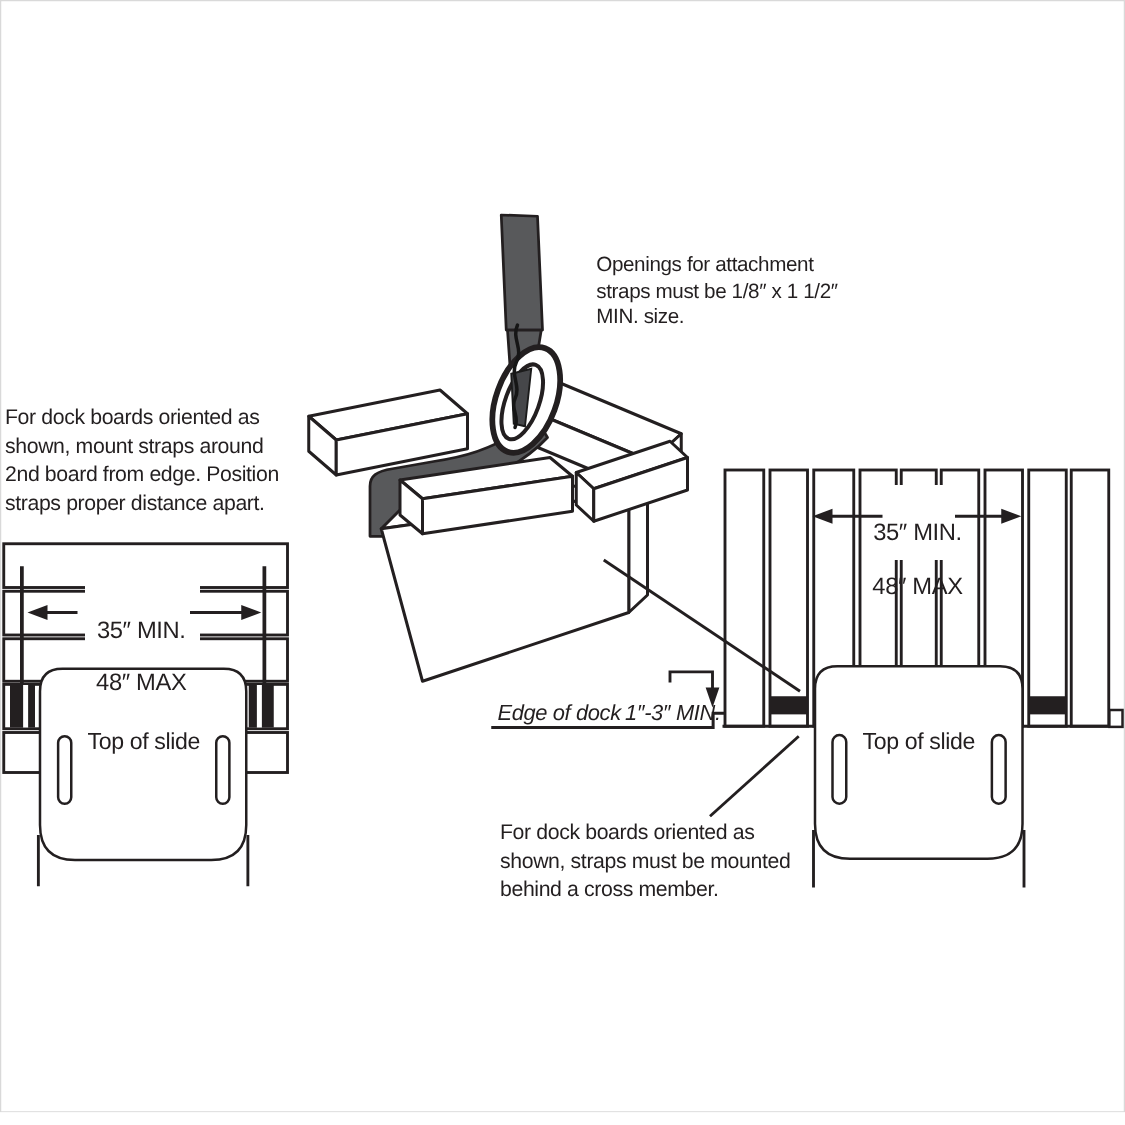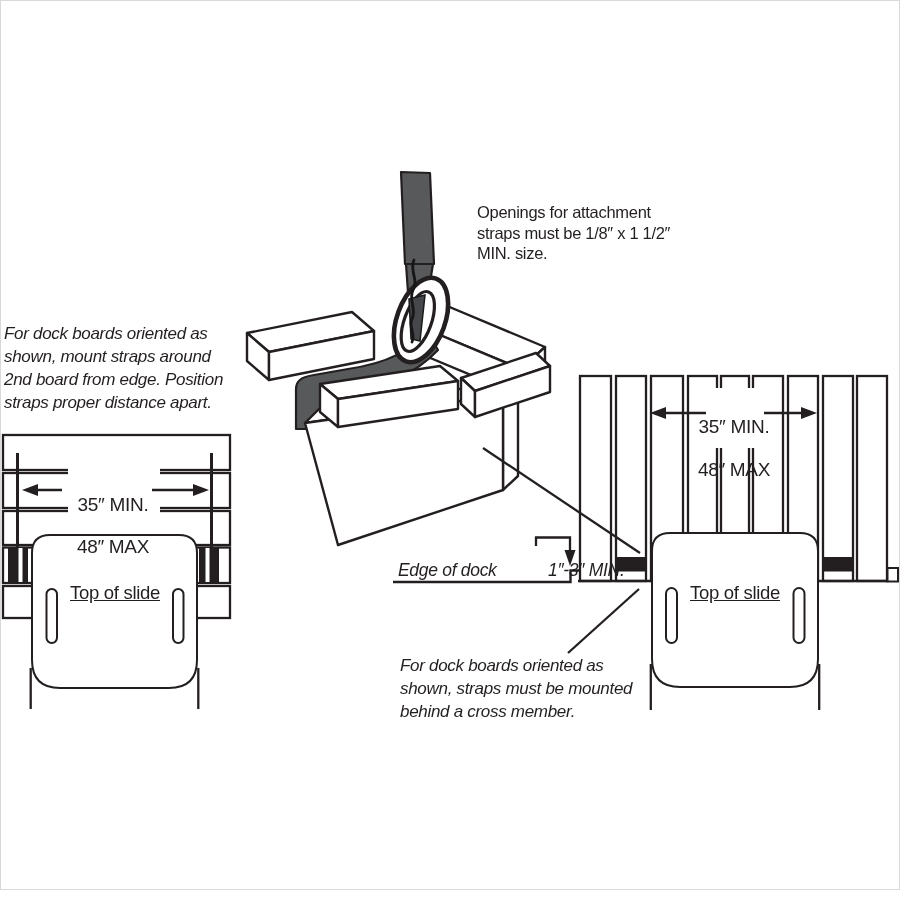--- a/index.html
+++ b/index.html
@@ -25,25 +25,25 @@
   .fb {fill:var(--line,#231f20);stroke:none;}
   .er {fill:#ffffff;stroke:none;}
   .strap{fill:var(--strap,#58595b);stroke:var(--line,#231f20);stroke-width:2.2;stroke-linejoin:round;}
   .ringO{fill:#ffffff;stroke:var(--line,#231f20);stroke-width:4.6;}
   .ringI{fill:#ffffff;stroke:var(--line,#231f20);stroke-width:3.2;}
   .knot{fill:#46474a;stroke:#1b1b1b;stroke-width:1.5;}
   .sq{stroke:#161616;stroke-width:2.8;fill:none;stroke-linecap:round;}
 
   
   .txt{position:absolute;white-space:pre-line;letter-spacing:-0.3px;}
-  .note{font-size:17px;line-height:23px;font-style:italic;}
+  .note{font-size:17px;line-height:23px;}
   .note-sm{font-size:16.5px;line-height:20.5px;}
   .dim{font-size:19px;line-height:21px;text-align:center;}
   .dim-r{font-size:19px;line-height:21.5px;text-align:center;}
-  .slide-label{font-size:18.5px;text-align:center;text-decoration:underline;}
+  .slide-label{font-size:18.5px;text-align:center;}
   .edge{font-size:17.5px;font-style:italic;}
 </style>
 </head>
 <body>
 
 <div class="canvas">
   <div class="frame"></div>
 
   <svg width="900" height="900" viewBox="0 0 900 900">
 
@@ -205,21 +205,21 @@
     <div>35″ MIN.</div>
     <div>48″ MAX</div>
   </div>
 
   <div class="txt dim-r" style="left:661px;top:394px;width:146px;">
     <div>35″ MIN.</div>
     <div>48″ MAX</div>
   </div>
 
   <div class="txt edge" style="left:398px;top:560px;">Edge of dock</div>
-  <div class="txt edge" style="left:500px;top:560px;margin-left:48px;">1″-3″ MIN.</div>
+  <div class="txt edge" style="left:500px;top:560px;">1″-3″ MIN.</div>
 
   <div class="txt slide-label" style="left:39px;top:582px;width:152px;">Top of slide</div>
   <div class="txt slide-label" style="left:659px;top:582px;width:152px;">Top of slide</div>
 
   <div class="txt note" style="left:400px;top:654px;width:255px;">For dock boards oriented as
 shown, straps must be mounted
 behind a cross member.</div>
 </div>
 
 </body></html>

